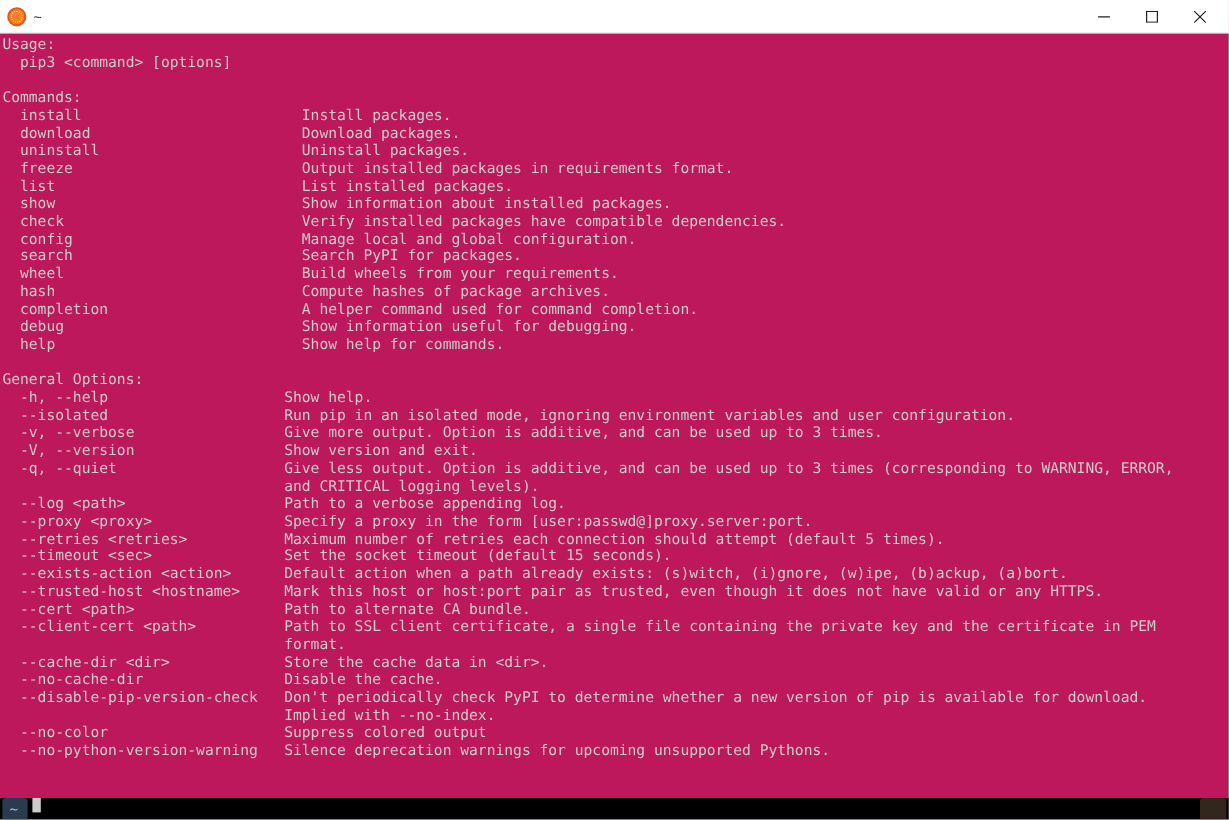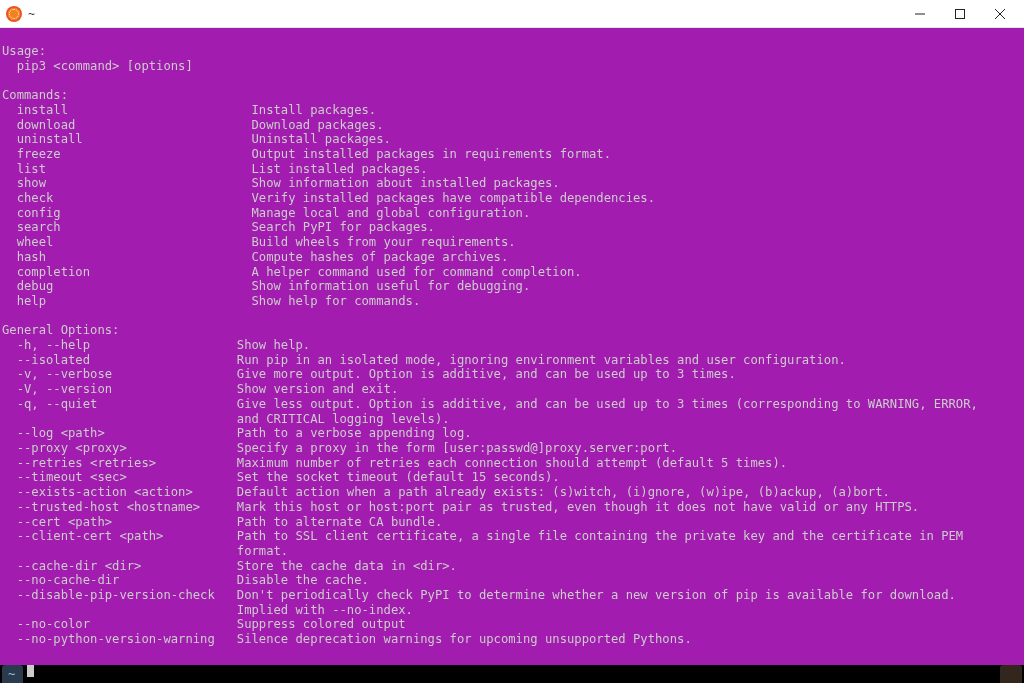--- a/index.html
+++ b/index.html
@@ -48,28 +48,28 @@
     align-items: center;
     justify-content: center;
     color: #333;
     font-size: 12px;
   }
   .win-btn svg { width: 10px; height: 10px; stroke: #222; fill: none; stroke-width: 1; }
 
   
   .terminal {
     flex: 1 1 auto;
-    background: #a21caf;
+    background: #be185d;
     color: #ccc;
     font-family: "DejaVu Sans Mono", Menlo, Consolas, monospace;
     font-size: 12.2px;
     line-height: 14.7px;
     white-space: pre;
     overflow: hidden;
-    padding: 16px 2px 0 2px;
+    padding: 2px 2px 0 2px;
     position: relative;
   }
 
   
   .bottombar {
     position: absolute;
     left: 0; right: 0; bottom: 0;
     height: 18px;
     background: #000;
     display: flex;

